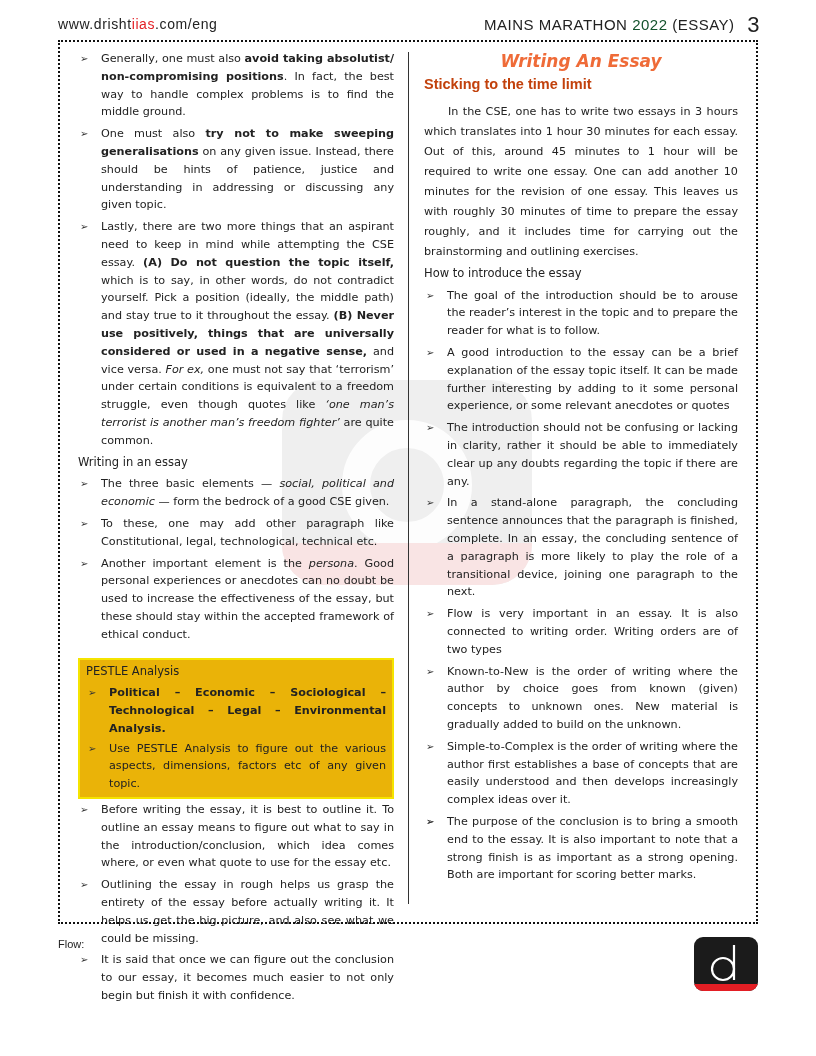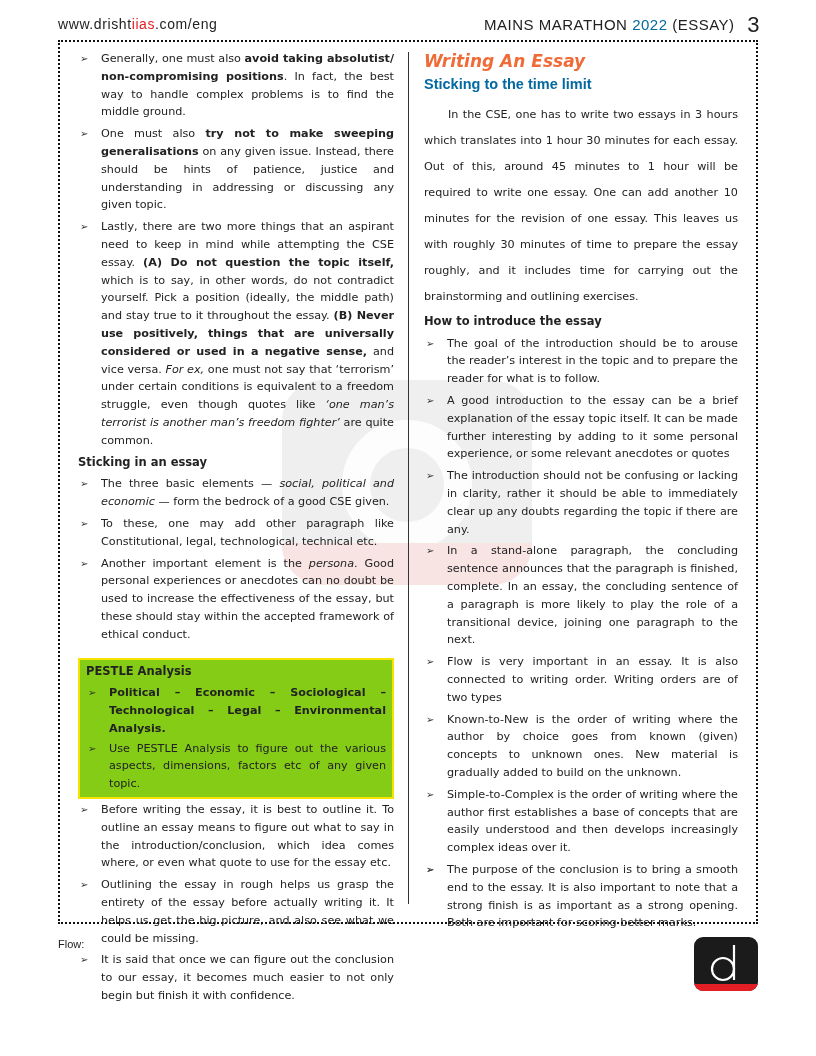--- a/index.html
+++ b/index.html
@@ -2,41 +2,41 @@
 <html><head>
 <meta charset="utf-8">
 <style>
   html, body { margin: 0; padding: 0; background: #ffffff; }
   body { width: 816px; height: 1056px; position: relative; overflow: hidden;
          font-family: "Liberation Sans", sans-serif; color: #222; }
   .header { position: absolute; top: 12px; left: 58px; right: 56px; height: 28px; text-align: center; }
   .url { position: absolute; left: 0; top: 4px; font-size: 14px; letter-spacing: 0.6px; color: #222; }
   .url .red { color: #e31e24; }
   .title-right { position: absolute; right: 0; top: 0; font-size: 15px; letter-spacing: 0.5px; }
-  .title-right .yr { color: #0369a1; }
+  .title-right .yr { color: #14532d; }
   .title-right .pg { font-size: 22px; margin-left: 8px; vertical-align: -2px; }
   .frame { position: absolute; left: 58px; top: 40px; width: 700px; height: 884px;
            border: 2px dotted #111; box-sizing: border-box; }
   .divider { position: absolute; left: 408px; top: 52px; height: 852px; border-left: 1px solid #333; }
   .watermark { position: absolute; left: 282px; top: 380px; width: 250px; height: 205px;
                border-radius: 40px; background: #ececec; opacity: 0.8; overflow: hidden; }
   .watermark .wm-bar { position: absolute; left: 0; right: 0; bottom: 0; height: 42px; background: #f8dede; }
   .watermark .wm-ring { position: absolute; left: 60px; top: 40px; width: 130px; height: 130px; border-radius: 50%;
                         border: 28px solid #ffffff; box-sizing: border-box; opacity: 0.9; }
   .col { position: absolute; top: 50px; font-family: "DejaVu Sans", sans-serif; font-size: 11.2px; line-height: 17.8px; color: #222; }
   .col-left { left: 78px; width: 316px; }
   .col-right { left: 424px; width: 314px; }
   ul.bullets { list-style: none; margin: 0; padding: 0; }
   ul.bullets li { position: relative; padding-left: 23px; margin-bottom: 4px; text-align: justify; }
   ul.bullets li .arrow { position: absolute; left: 2px; top: 0; font-size: 10px; color: #333; }
-  .sec-h { font-weight: bold; font-size: 11.5px; margin: 2px 0 4px 0; }
-  .big-title { color: #ef6b38; font-style: italic; font-weight: bold; font-size: 17px; line-height: 22px; margin-bottom: 4px; font-family: "DejaVu Sans", sans-serif; }
-  .sub-title { font-family: "Liberation Sans", sans-serif; font-weight: bold; font-size: 14.5px; margin-bottom: 8px; color: #0369a1; }
-  .para { text-indent: 24px; text-align: justify; margin-bottom: 3px; line-height: 26px; }
-  .pestle { border: 2px solid #f5e400; background: #84cc16; padding: 3px 6px 2px 6px; margin: 14px 0 2px 0; }
+  .sec-h { font-weight: normal; font-size: 11.5px; margin: 2px 0 4px 0; }
+  .big-title { color: #ef6b38; font-style: italic; font-weight: bold; font-size: 17px; line-height: 22px; margin-bottom: 4px; font-family: "DejaVu Sans", sans-serif; text-align: center; }
+  .sub-title { font-family: "Liberation Sans", sans-serif; font-weight: bold; font-size: 14.5px; margin-bottom: 8px; color: #c2410c; }
+  .para { text-indent: 24px; text-align: justify; margin-bottom: 3px; line-height: 20px; }
+  .pestle { border: 2px solid #f5e400; background: #eab308; padding: 3px 6px 2px 6px; margin: 14px 0 2px 0; }
   .pestle .sec-h { margin-top: 0; }
   .pestle ul.bullets li { margin-bottom: 2px; }
   .note { position: absolute; left: 58px; top: 938px; font-size: 11px; color: #222; }
   .logo { position: absolute; left: 694px; top: 937px; width: 64px; height: 54px; border-radius: 9px;
           background: #1b1b1b; overflow: hidden; }
   .logo .logo-bar { position: absolute; left: 0; right: 0; bottom: 0; height: 7px; background: #e31e24; }
   .logo svg { position: absolute; left: 14px; top: 6px; }
 </style>
 </head>
 <body>
@@ -71,21 +71,21 @@
     <li>
       <span class="arrow">➢</span>
       <span>One must also </span><b>try not to make sweeping generalisations</b><span> on any given issue. Instead, there should be hints of patience, justice and understanding in addressing or discussing any given topic.</span>
     </li>
     <li>
       <span class="arrow">➢</span>
       <span>Lastly, there are two more things that an aspirant need to keep in mind while attempting the CSE essay. </span><b>(A) Do not question the topic itself,</b><span> which is to say, in other words, do not contradict yourself. Pick a position (ideally, the middle path) and stay true to it throughout the essay. </span><b>(B) Never use positively, things that are universally considered or used in a negative sense,</b><span> and vice versa. </span><i>For ex,</i><span> one must not say that ‘terrorism’ under certain conditions is equivalent to a freedom struggle, even though quotes like </span><i>‘one man’s terrorist is another man’s freedom fighter’</i><span> are quite common.</span>
     </li>
   </ul>
 
-  <div class="sec-h">Sticking in an essay</div>
+  <div class="sec-h">Writing in an essay</div>
   <ul class="bullets">
     <li>
       <span class="arrow">➢</span>
       <span>The three basic elements — </span><i>social, political and economic</i><span> — form the bedrock of a good CSE given.</span>
     </li>
     <li>
       <span class="arrow">➢</span>
       <span>To these, one may add other paragraph like Constitutional, legal, technological, technical etc.</span>
     </li>
     <li>

